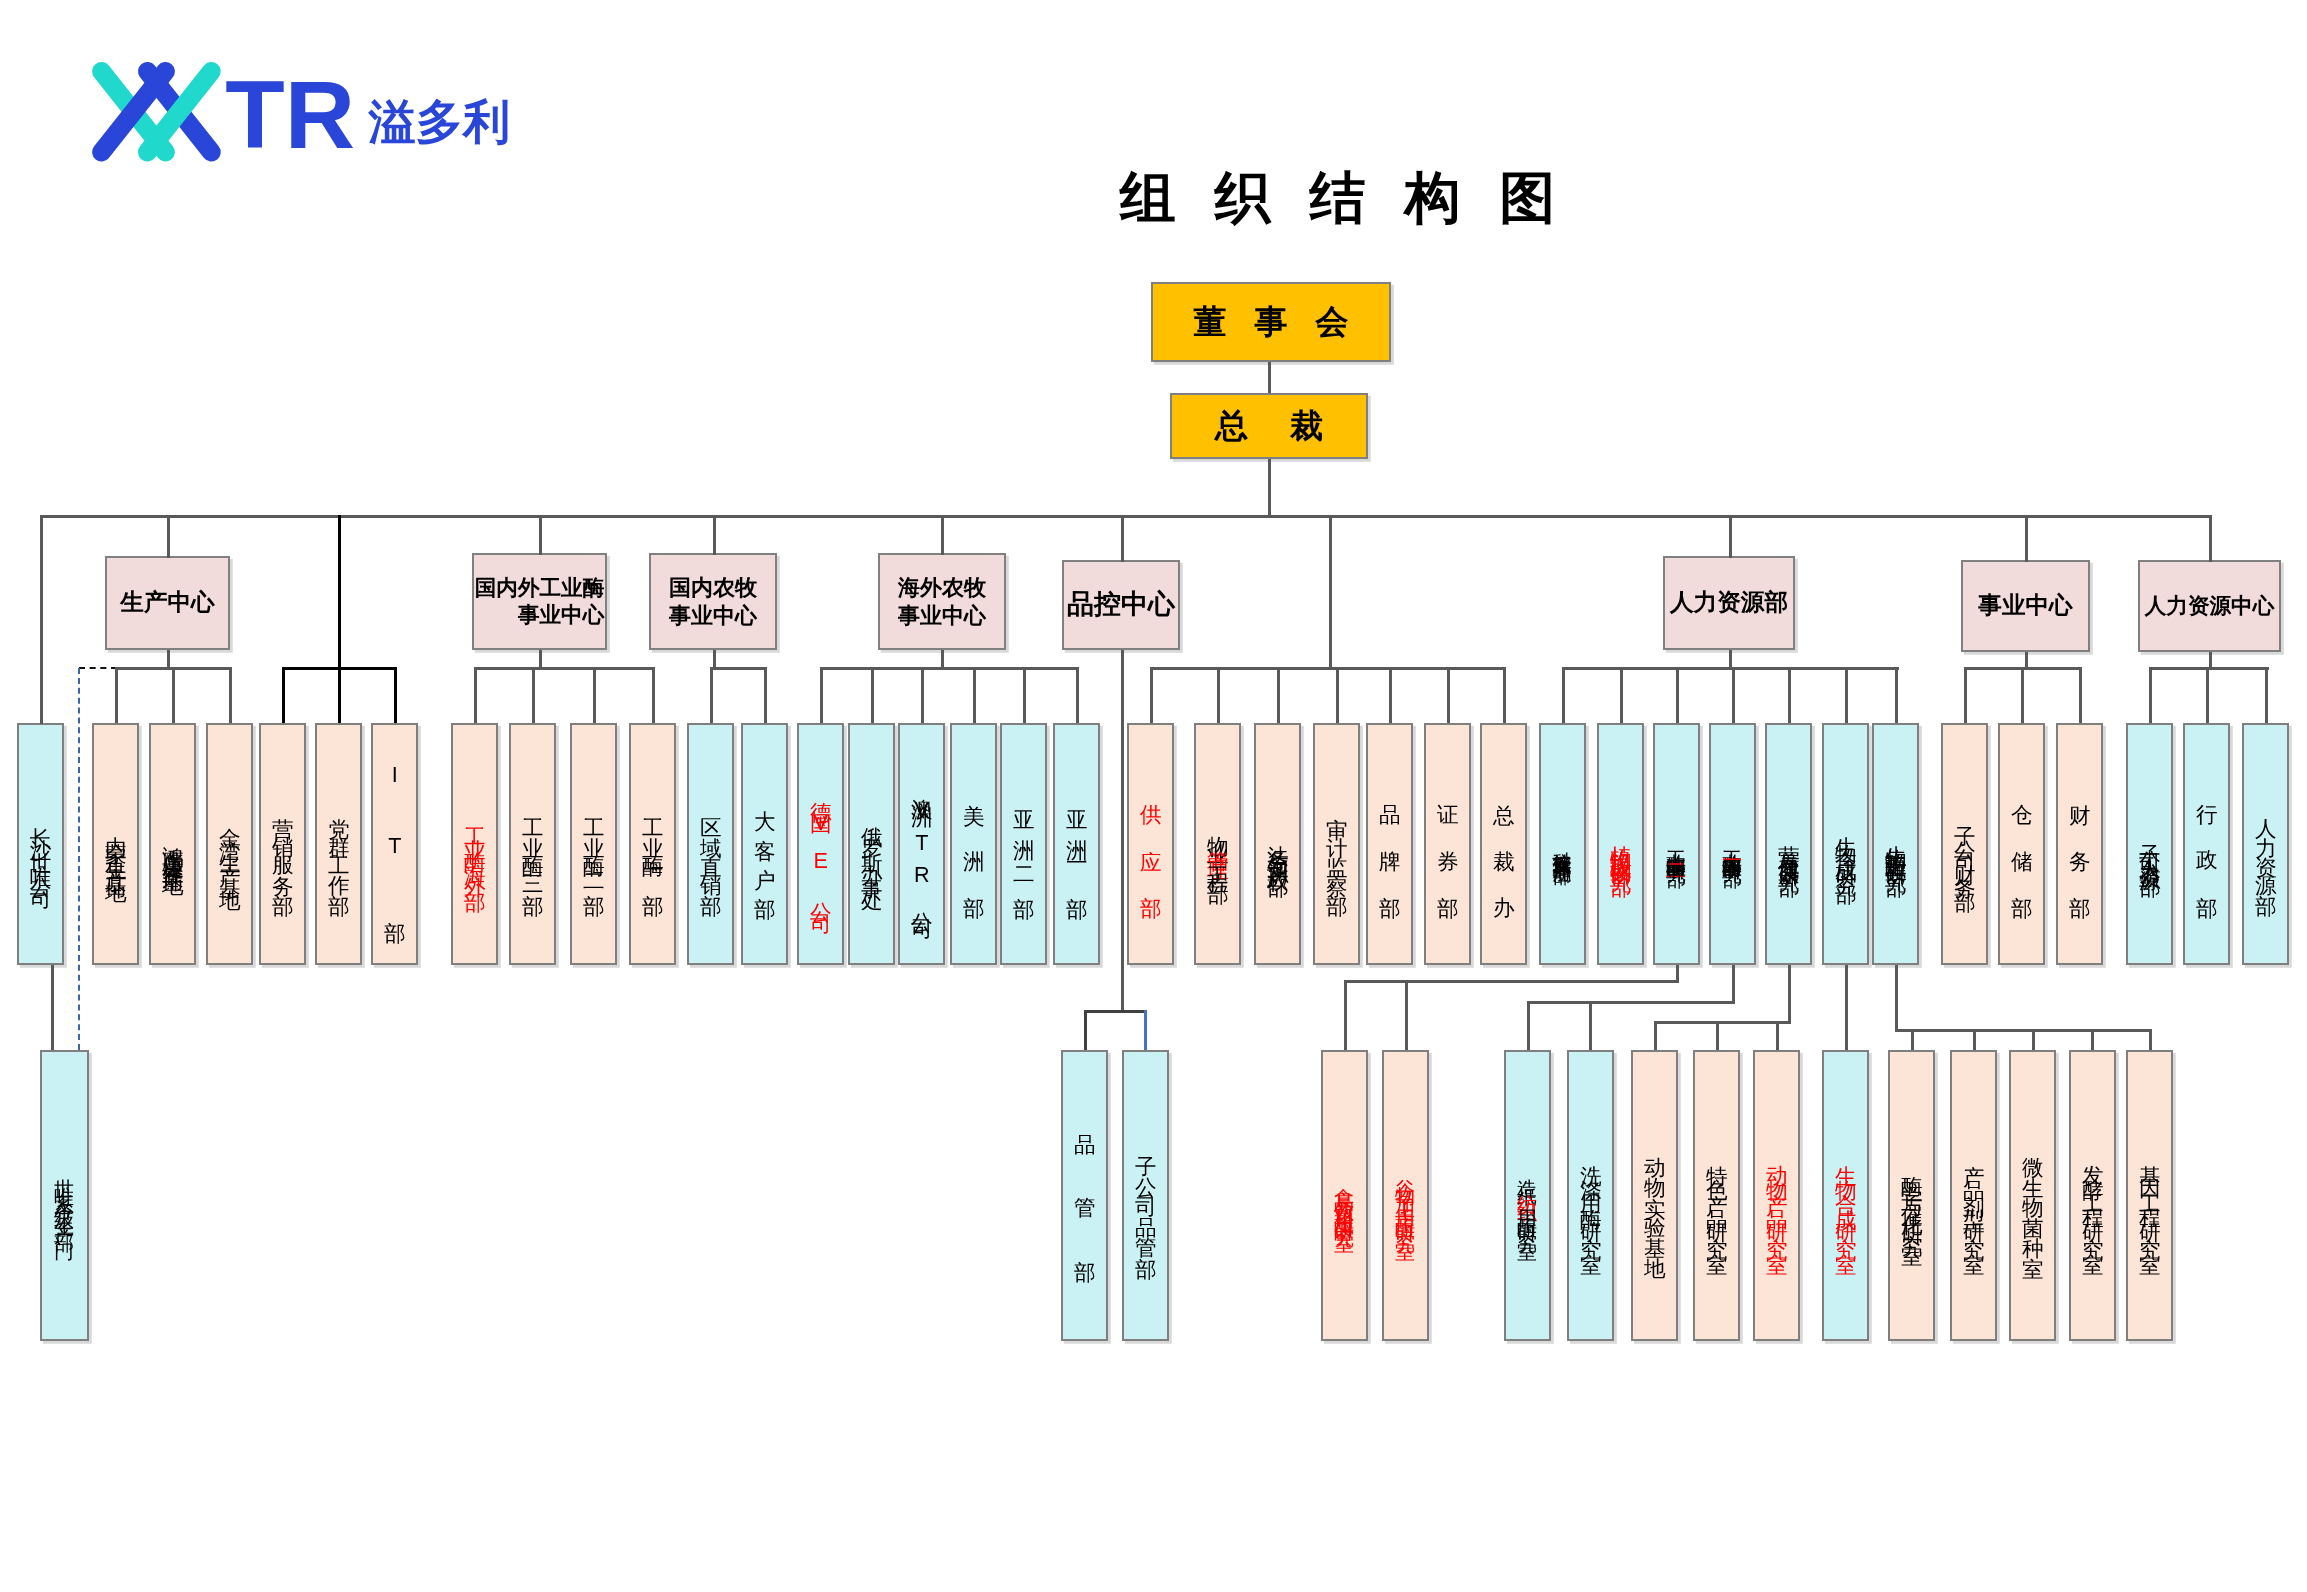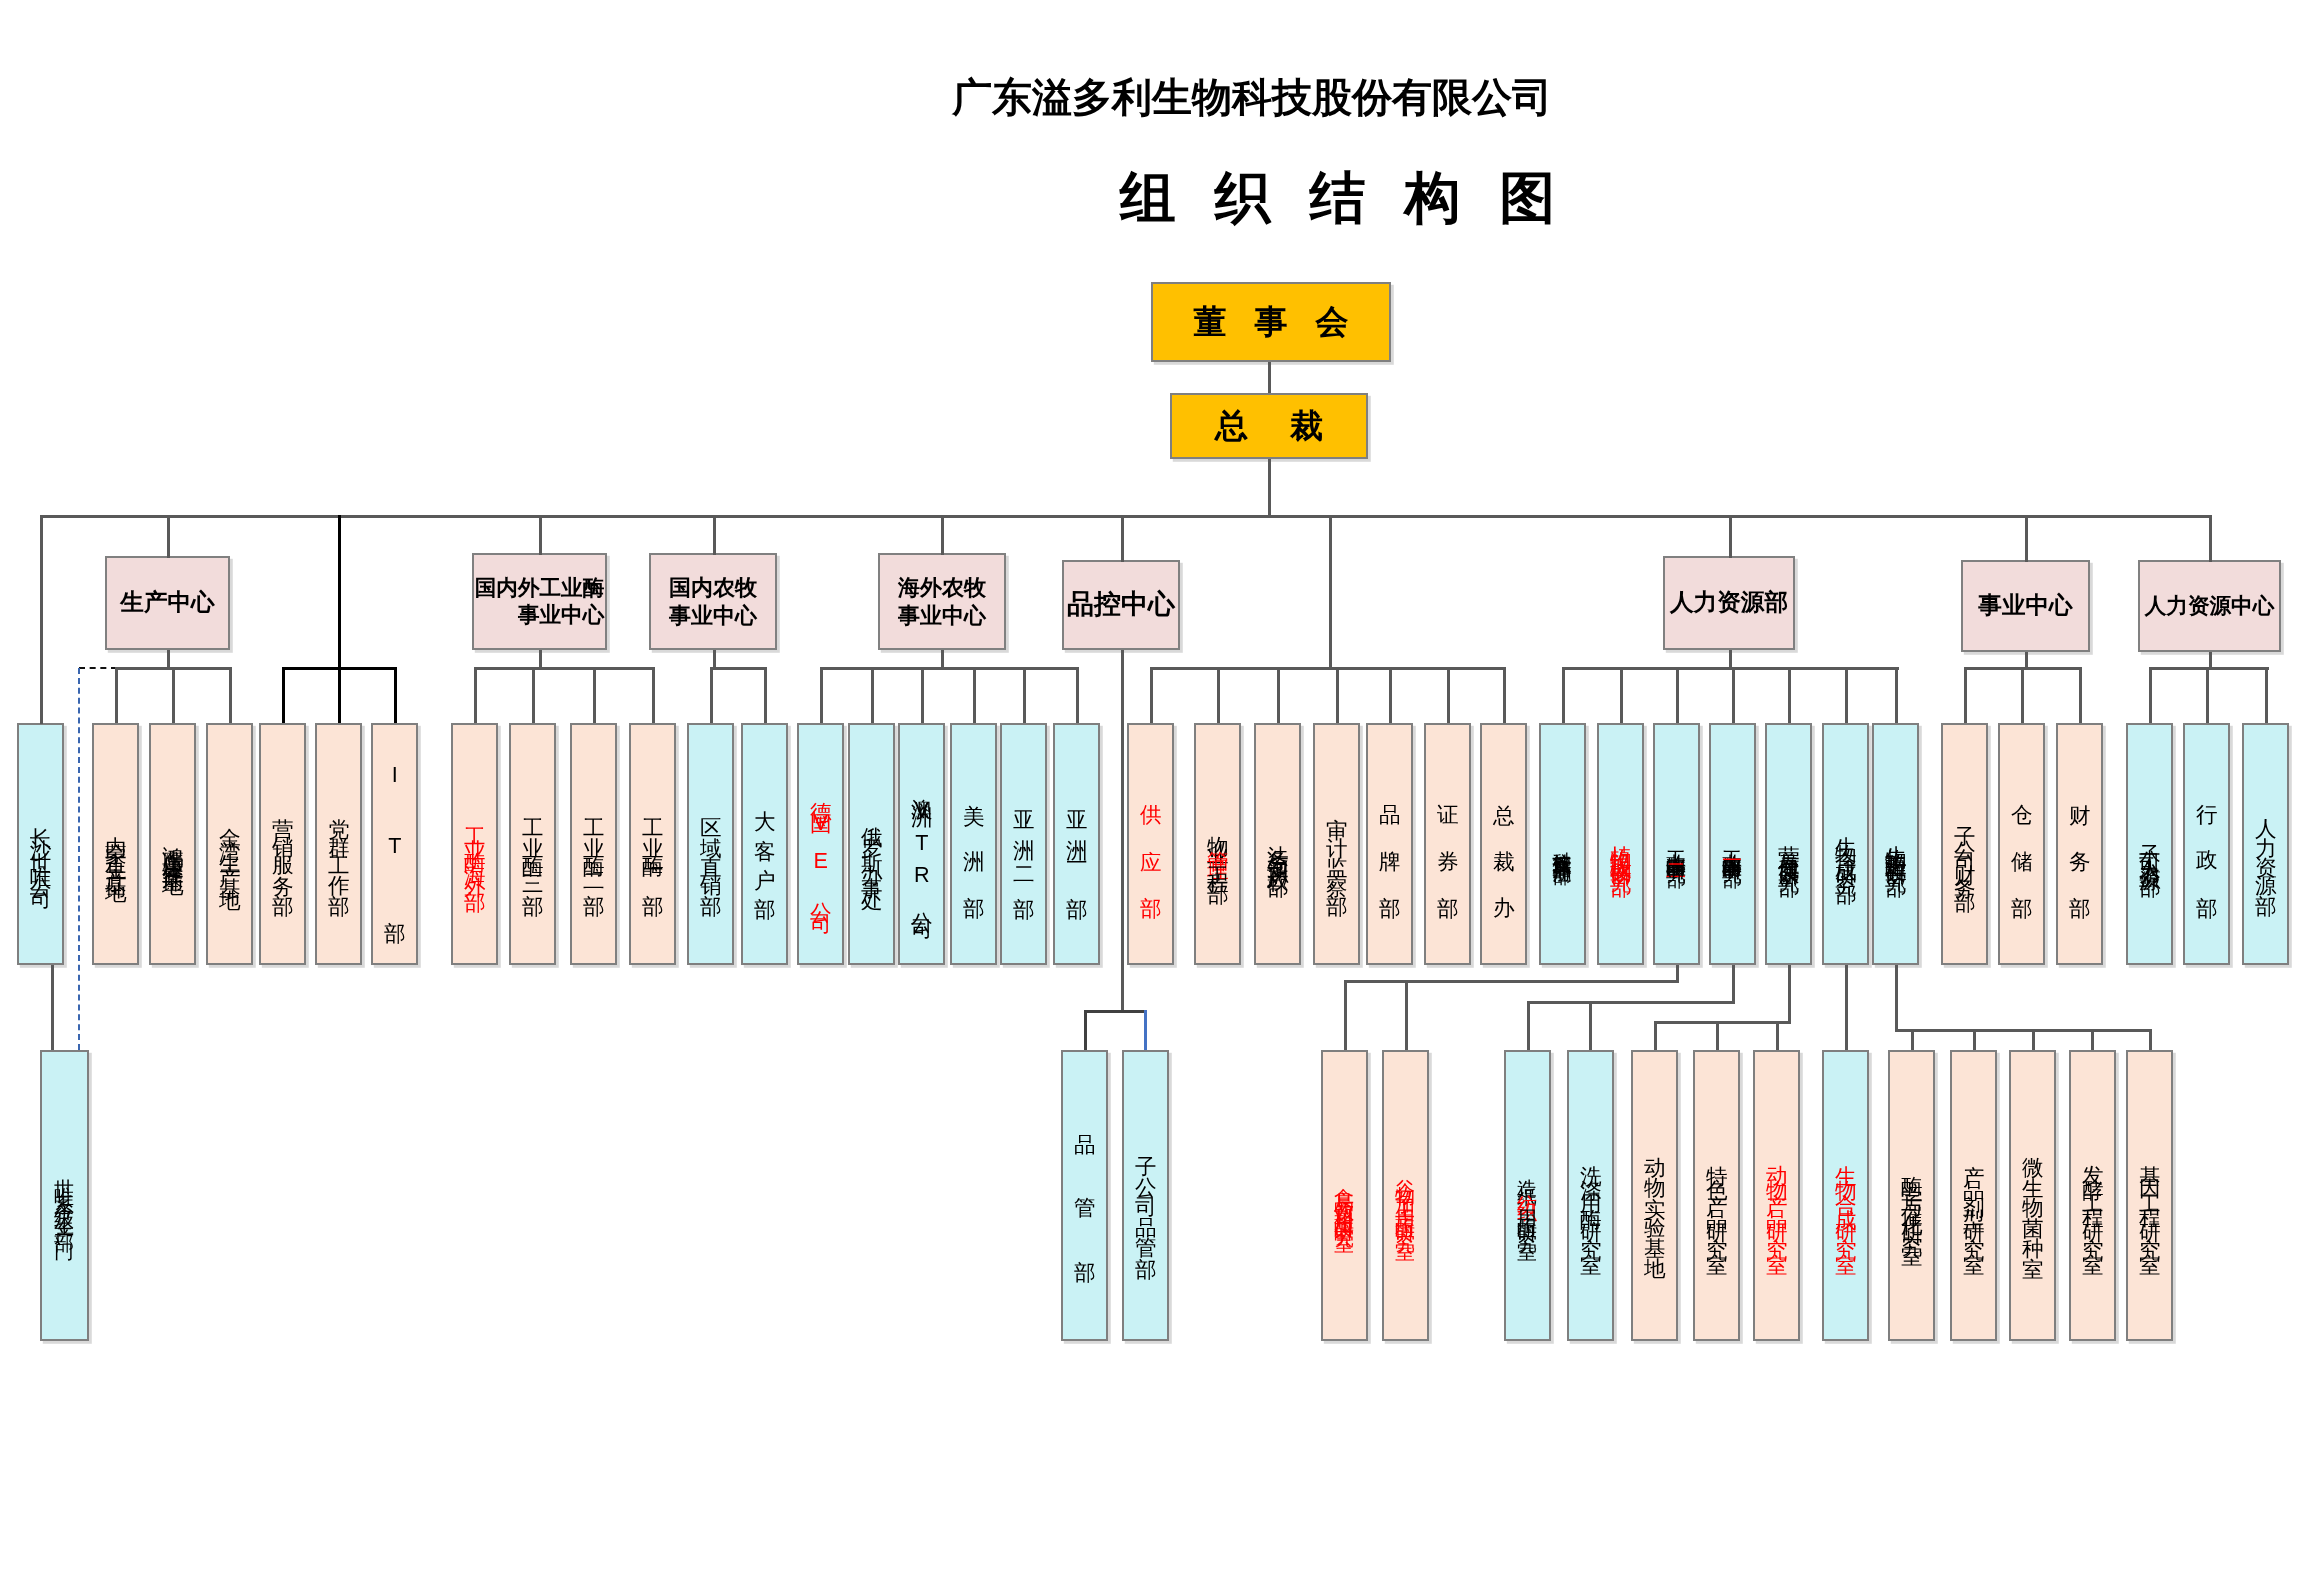--- a/index.html
+++ b/index.html
@@ -27,22 +27,31 @@
   .line.blue{background:#4472C4;}
   .line.dgray{background:#404040;}
   .dashv{position:absolute;width:0;border-left:2.8px dashed #3A66B0;}
   .dashh{position:absolute;height:0;border-top:2.8px dashed #111;}
 </style>
 </head>
 <body>
 
 <div id="canvas">
 
-
-  <div class="company">广东溢多利生物科技股份有限公司</div>
+  <div class="logo">
+    <svg width="431" height="115" viewBox="0 0 620 165">
+      <path d="M18 22 L110 138" stroke="#21D8CC" stroke-width="27" stroke-linecap="round" fill="none"></path>
+      <path d="M110 22 L18 138" stroke="#2946D8" stroke-width="27" stroke-linecap="round" fill="none"></path>
+      <path d="M84 22 L176 138" stroke="#2946D8" stroke-width="27" stroke-linecap="round" fill="none"></path>
+      <path d="M176 22 L84 138" stroke="#21D8CC" stroke-width="27" stroke-linecap="round" fill="none"></path>
+      <text x="196" y="132" font-family="Liberation Sans, sans-serif" font-weight="bold" font-size="140" fill="#2946D8">TR</text>
+      <text x="402" y="118" font-family="Liberation Sans, sans-serif" font-weight="bold" font-size="68" fill="#2946D8">溢多利</text>
+    </svg>
+  </div>
+
   <div class="title">组 织 结 构 图</div>
 
   <div id="nodes">
       <div class="box fill-orange" style="left: 1151px; top: 282px; width: 240px; height: 80px;">
         <div class="hwrap">
           <div class="hline" style="font-size: 33px; letter-spacing: 28px; padding-left: 28px;">董事会</div>
         </div>
       </div>
       <div class="box fill-orange" style="left: 1170px; top: 393px; width: 198px; height: 66px;">
         <div class="hwrap">

